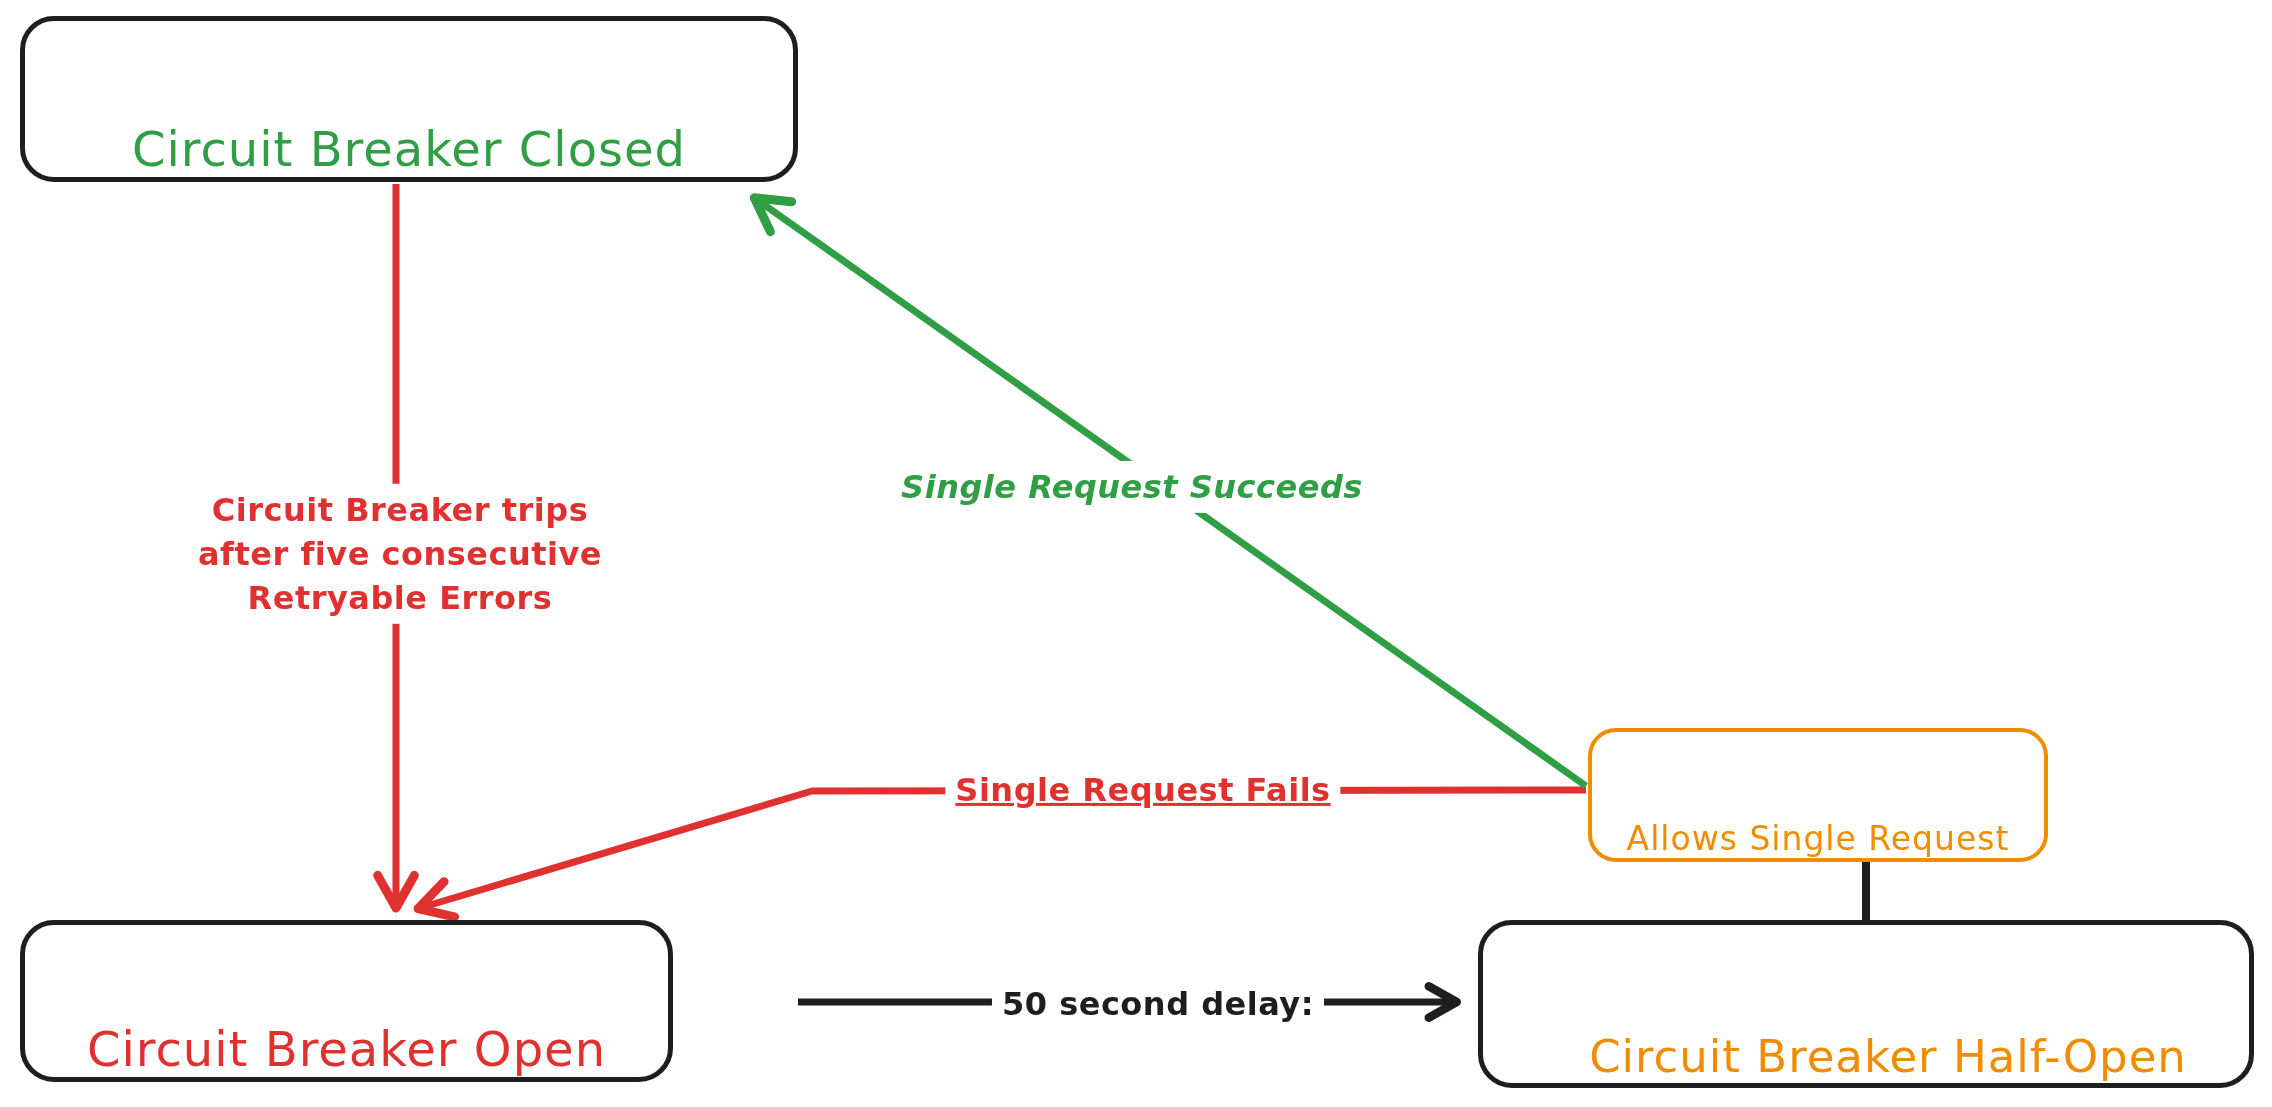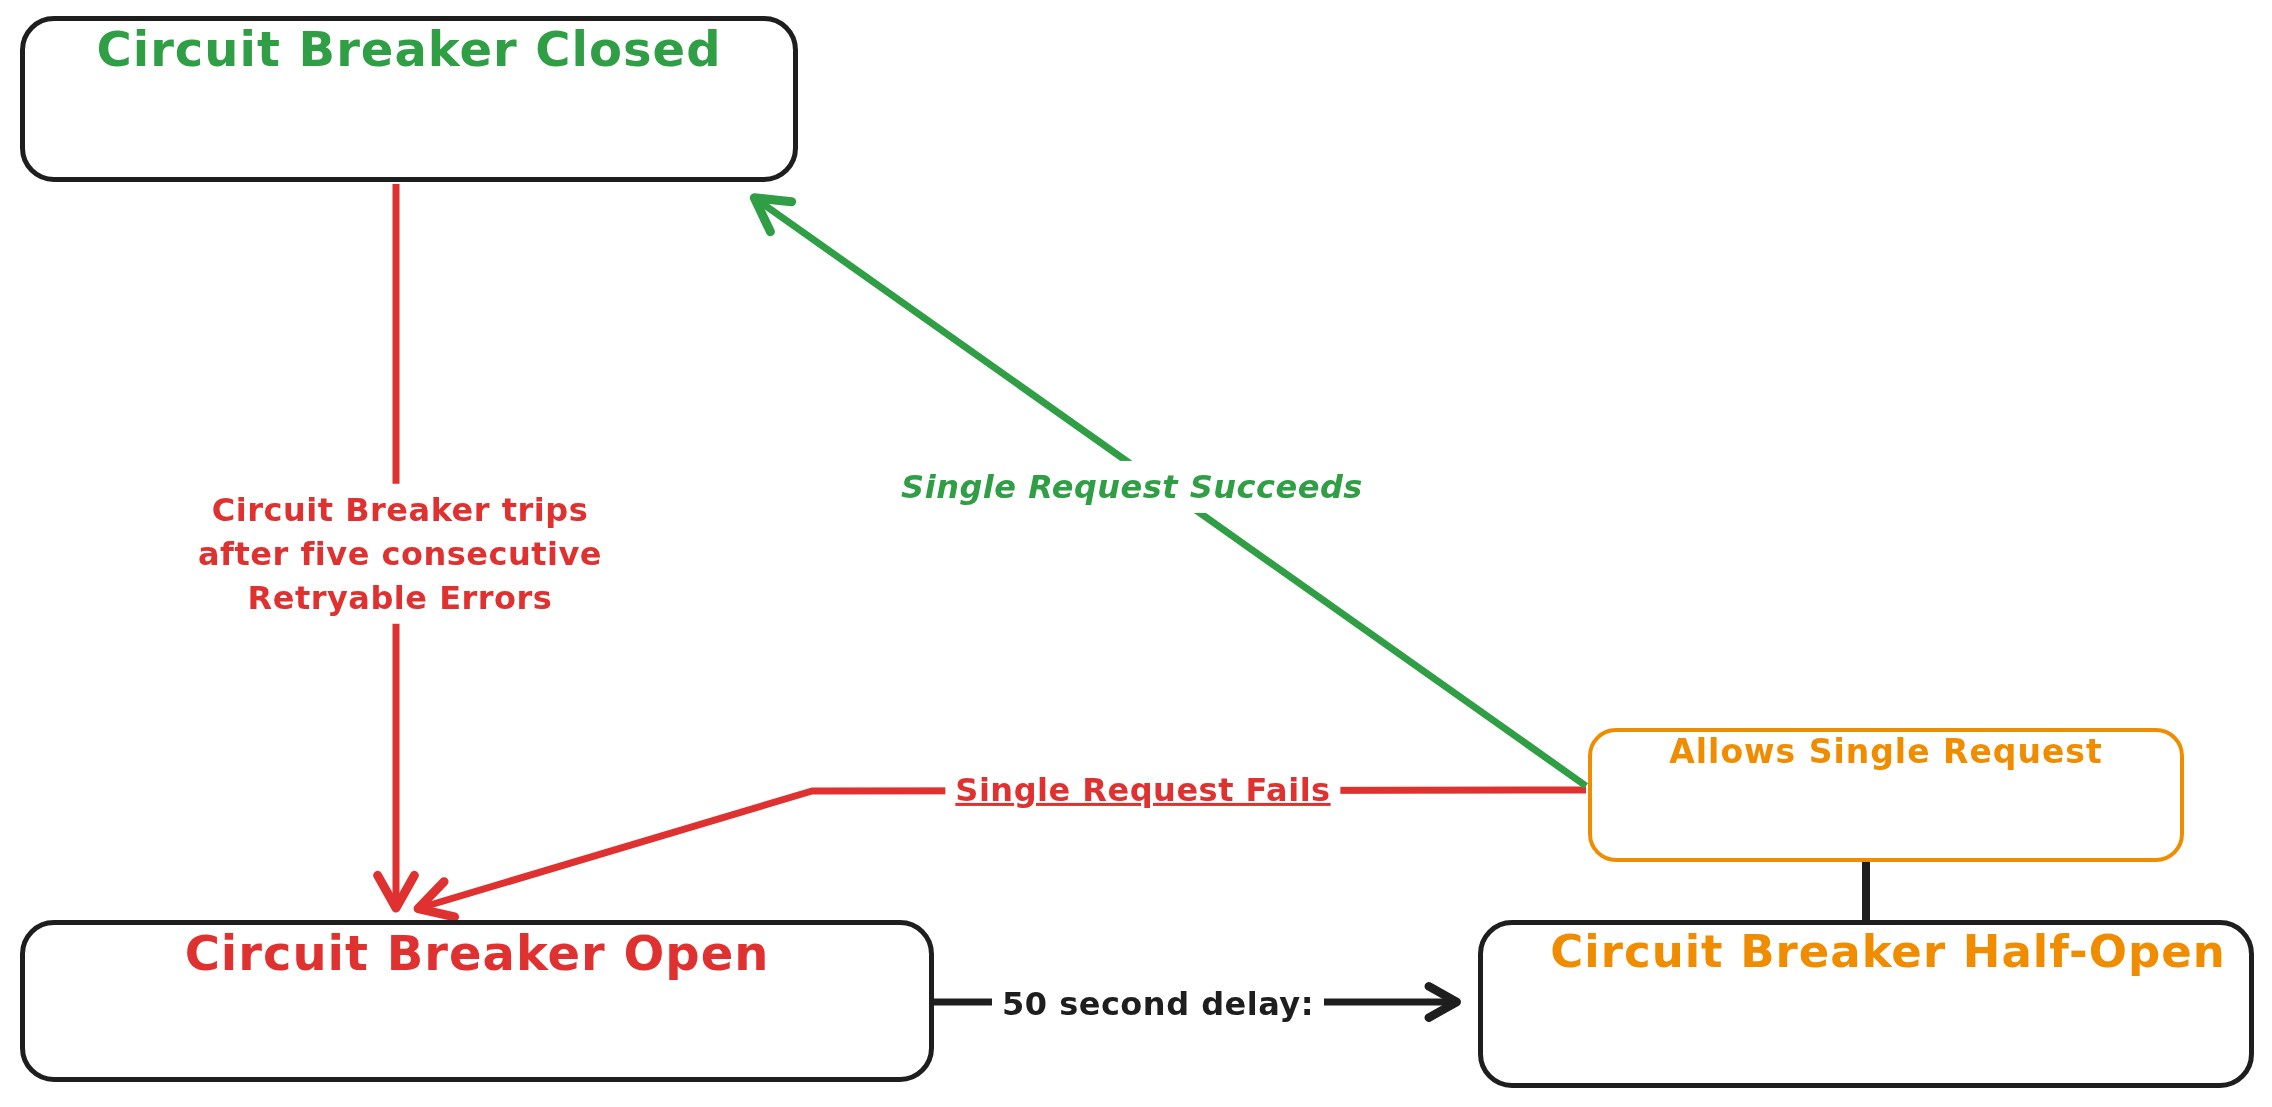--- a/index.html
+++ b/index.html
@@ -15,34 +15,34 @@
     background: var(--bg);
     font-family: "DejaVu Sans", sans-serif;
     overflow: hidden;
   }
   .canvas { position: relative; width: 2272px; height: 1107px; }
 
   .edges-svg { position: absolute; left: 0; top: 0; z-index: 1; }
 
   .node {
     position: absolute;
-    display: flex; align-items: flex-start; justify-content: center;
+    display: flex; align-items: flex-end; justify-content: center;
     background: var(--bg);
     border: 5px solid var(--ink);
     border-radius: 34px;
     z-index: 2;
-    font-weight: bold;
+    font-weight: normal;
     letter-spacing: 1px;
     text-align: center;
   }
   .node-closed  { left: 20px;  top: 16px;  width: 778px; height: 166px; color: var(--green); font-size: 48px; }
-  .node-open    { left: 20px;  top: 920px; width: 914px; height: 162px; color: var(--red);   font-size: 48px; }
+  .node-open    { left: 20px;  top: 920px; width: 653px; height: 162px; color: var(--red);   font-size: 48px; }
   .node-half    { left: 1478px;top: 920px; width: 776px; height: 168px; color: var(--orange);font-size: 45px; padding-left: 44px; }
   .node-allows  {
-    left: 1588px; top: 728px; width: 596px; height: 134px;
+    left: 1588px; top: 728px; width: 460px; height: 134px;
     color: var(--orange); border: 4px solid var(--orange);
     border-radius: 28px; font-size: 33px;
   }
 
   .edge-label {
     position: absolute;
     transform: translate(-50%, -50%);
     background: var(--bg);
     z-index: 3;
     font-weight: bold;

